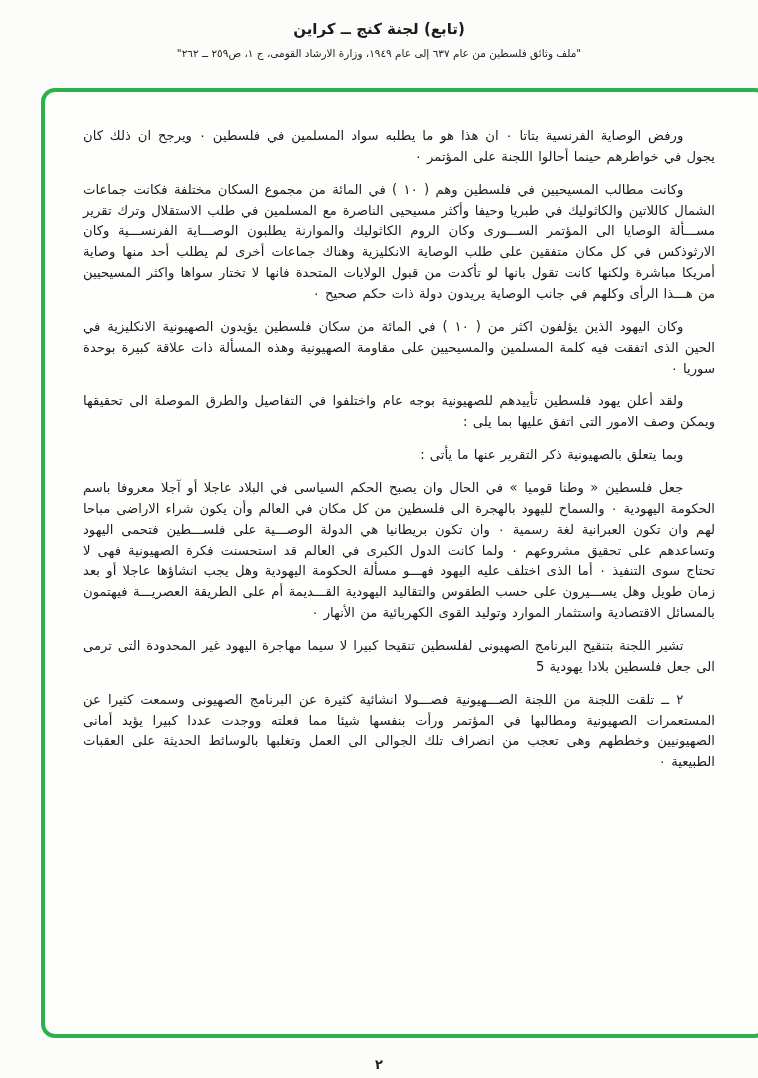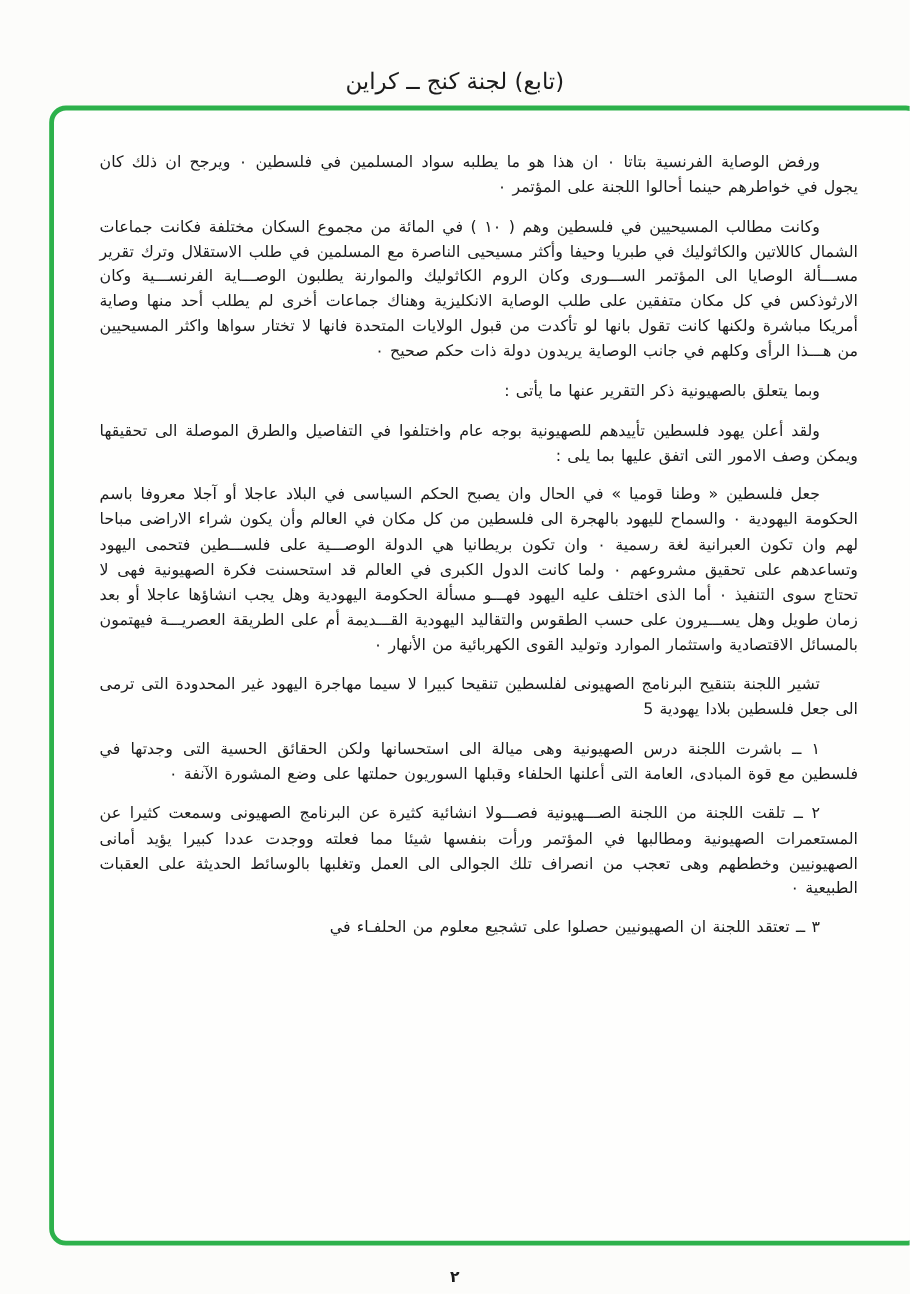--- a/index.html
+++ b/index.html
@@ -13,24 +13,23 @@
     font-family: "DejaVu Sans", sans-serif;
     color: #1b1b1b;
     position: relative;
     direction: rtl;
   }
   .header {
     text-align: center;
     padding-top: 20px;
   }
   .title {
-    font-size: 19px;
-    font-weight: normal;
+    font-size: 15px;
+    font-weight: bold;
     letter-spacing: 0.5px;
-    margin-top: 37px;
   }
   .source {
     font-size: 10.5px;
     margin-top: 9px;
     color: #222;
   }
   .content-box {
     position: absolute;
     top: 88px;
     left: 41px;
@@ -65,22 +64,21 @@
 <body>
 
 <header class="header">
   <div class="title">(تابع) لجنة كنج ــ كراين</div>
   <div class="source">"ملف وثائق فلسطين من عام ٦٣٧ إلى عام ١٩٤٩، وزارة الارشاد القومى، ج ١، ص٢٥٩ ــ ٢٦٢"</div>
 </header>
 
 <div class="content-box">
   <p>ورفض الوصاية الفرنسية بتاتا ٠ ان هذا هو ما يطلبه سواد المسلمين في فلسطين ٠ ويرجح ان ذلك كان يجول في خواطرهم حينما أحالوا اللجنة على المؤتمر ٠</p>
   <p>وكانت مطالب المسيحيين في فلسطين وهم ( ١٠ ) في المائة من مجموع السكان مختلفة فكانت جماعات الشمال كاللاتين والكاثوليك في طبريا وحيفا وأكثر مسيحيى الناصرة مع المسلمين في طلب الاستقلال وترك تقرير مســـألة الوصايا الى المؤتمر الســـورى وكان الروم الكاثوليك والموارنة يطلبون الوصـــاية الفرنســـية وكان الارثوذكس في كل مكان متفقين على طلب الوصاية الانكليزية وهناك جماعات أخرى لم يطلب أحد منها وصاية أمريكا مباشرة ولكنها كانت تقول بانها لو تأكدت من قبول الولايات المتحدة فانها لا تختار سواها واكثر المسيحيين من هـــذا الرأى وكلهم في جانب الوصاية يريدون دولة ذات حكم صحيح ٠</p>
+  <p>وكان اليهود الذين يؤلفون اكثر من ( ١٠ ) في المائة من سكان فلسطين يؤيدون الصهيونية الانكليزية في الحين الذى اتفقت فيه كلمة المسلمين والمسيحيين على مقاومة الصهيونية وهذه المسألة ذات علاقة كبيرة بوحدة سوريا ٠</p>
+  <p>ولقد أعلن يهود فلسطين تأييدهم للصهيونية بوجه عام واختلفوا في التفاصيل والطرق الموصلة الى تحقيقها ويمكن وصف الامور التى اتفق عليها بما يلى :</p>
   <p>وبما يتعلق بالصهيونية ذكر التقرير عنها ما يأتى :</p>
-  <p>ولقد أعلن يهود فلسطين تأييدهم للصهيونية بوجه عام واختلفوا في التفاصيل والطرق الموصلة الى تحقيقها ويمكن وصف الامور التى اتفق عليها بما يلى :</p>
   <p>جعل فلسطين « وطنا قوميا » في الحال وان يصبح الحكم السياسى في البلاد عاجلا أو آجلا معروفا باسم الحكومة اليهودية ٠ والسماح لليهود بالهجرة الى فلسطين من كل مكان في العالم وأن يكون شراء الاراضى مباحا لهم وان تكون العبرانية لغة رسمية ٠ وان تكون بريطانيا هي الدولة الوصـــية على فلســـطين فتحمى اليهود وتساعدهم على تحقيق مشروعهم ٠ ولما كانت الدول الكبرى في العالم قد استحسنت فكرة الصهيونية فهى لا تحتاج سوى التنفيذ ٠ أما الذى اختلف عليه اليهود فهـــو مسألة الحكومة اليهودية وهل يجب انشاؤها عاجلا أو بعد زمان طويل وهل يســـيرون على حسب الطقوس والتقاليد اليهودية القـــديمة أم على الطريقة العصريـــة فيهتمون بالمسائل الاقتصادية واستثمار الموارد وتوليد القوى الكهربائية من الأنهار ٠</p>
   <p>تشير اللجنة بتنقيح البرنامج الصهيونى لفلسطين تنقيحا كبيرا لا سيما مهاجرة اليهود غير المحدودة التى ترمى الى جعل فلسطين بلادا يهودية 5</p>
-  <p>١ ــ باشرت اللجنة درس الصهيونية وهى ميالة الى استحسانها ولكن الحقائق الحسية التى وجدتها في فلسطين مع قوة المبادى، العامة التى أعلنها الحلفاء وقبلها السوريون حملتها على وضع المشورة الآنفة ٠</p>
   <p>٢ ــ تلقت اللجنة من اللجنة الصـــهيونية فصـــولا انشائية كثيرة عن البرنامج الصهيونى وسمعت كثيرا عن المستعمرات الصهيونية ومطالبها في المؤتمر ورأت بنفسها شيئا مما فعلته ووجدت عددا كبيرا يؤيد أمانى الصهيونيين وخططهم وهى تعجب من انصراف تلك الجوالى الى العمل وتغلبها بالوسائط الحديثة على العقبات الطبيعية ٠</p>
-  <p>٣ ــ تعتقد اللجنة ان الصهيونيين حصلوا على تشجيع معلوم من الحلفـاء في</p>
 </div>
 
 <div class="page-number">٢</div>
 
 </body></html>

